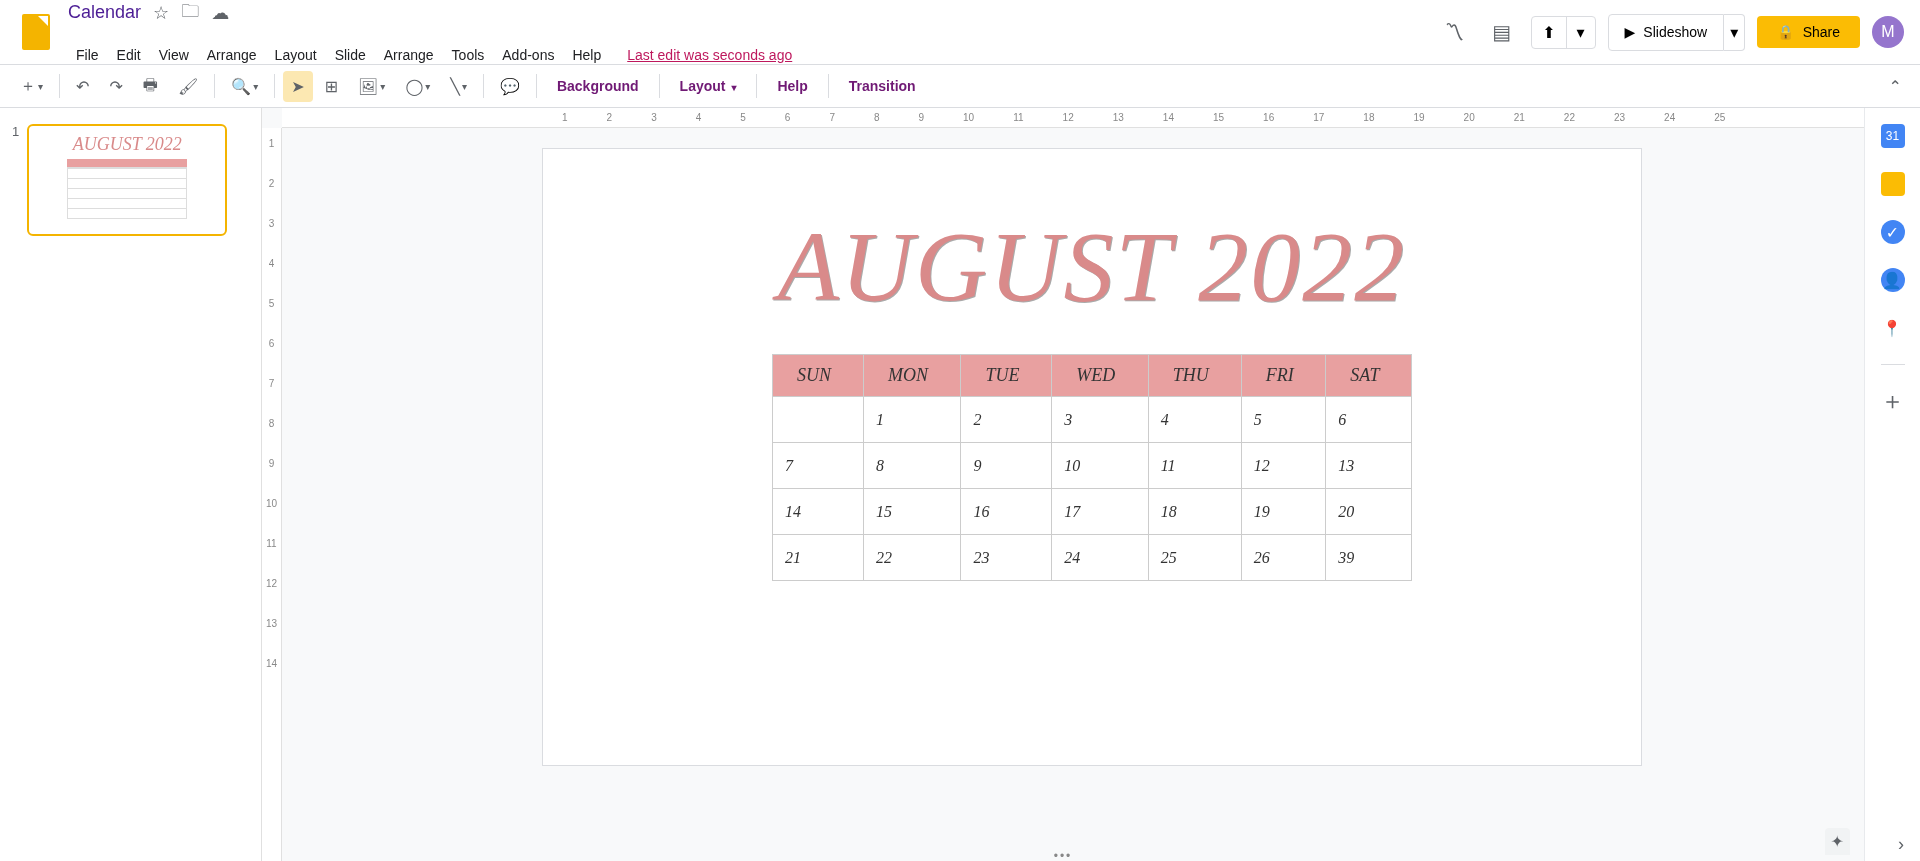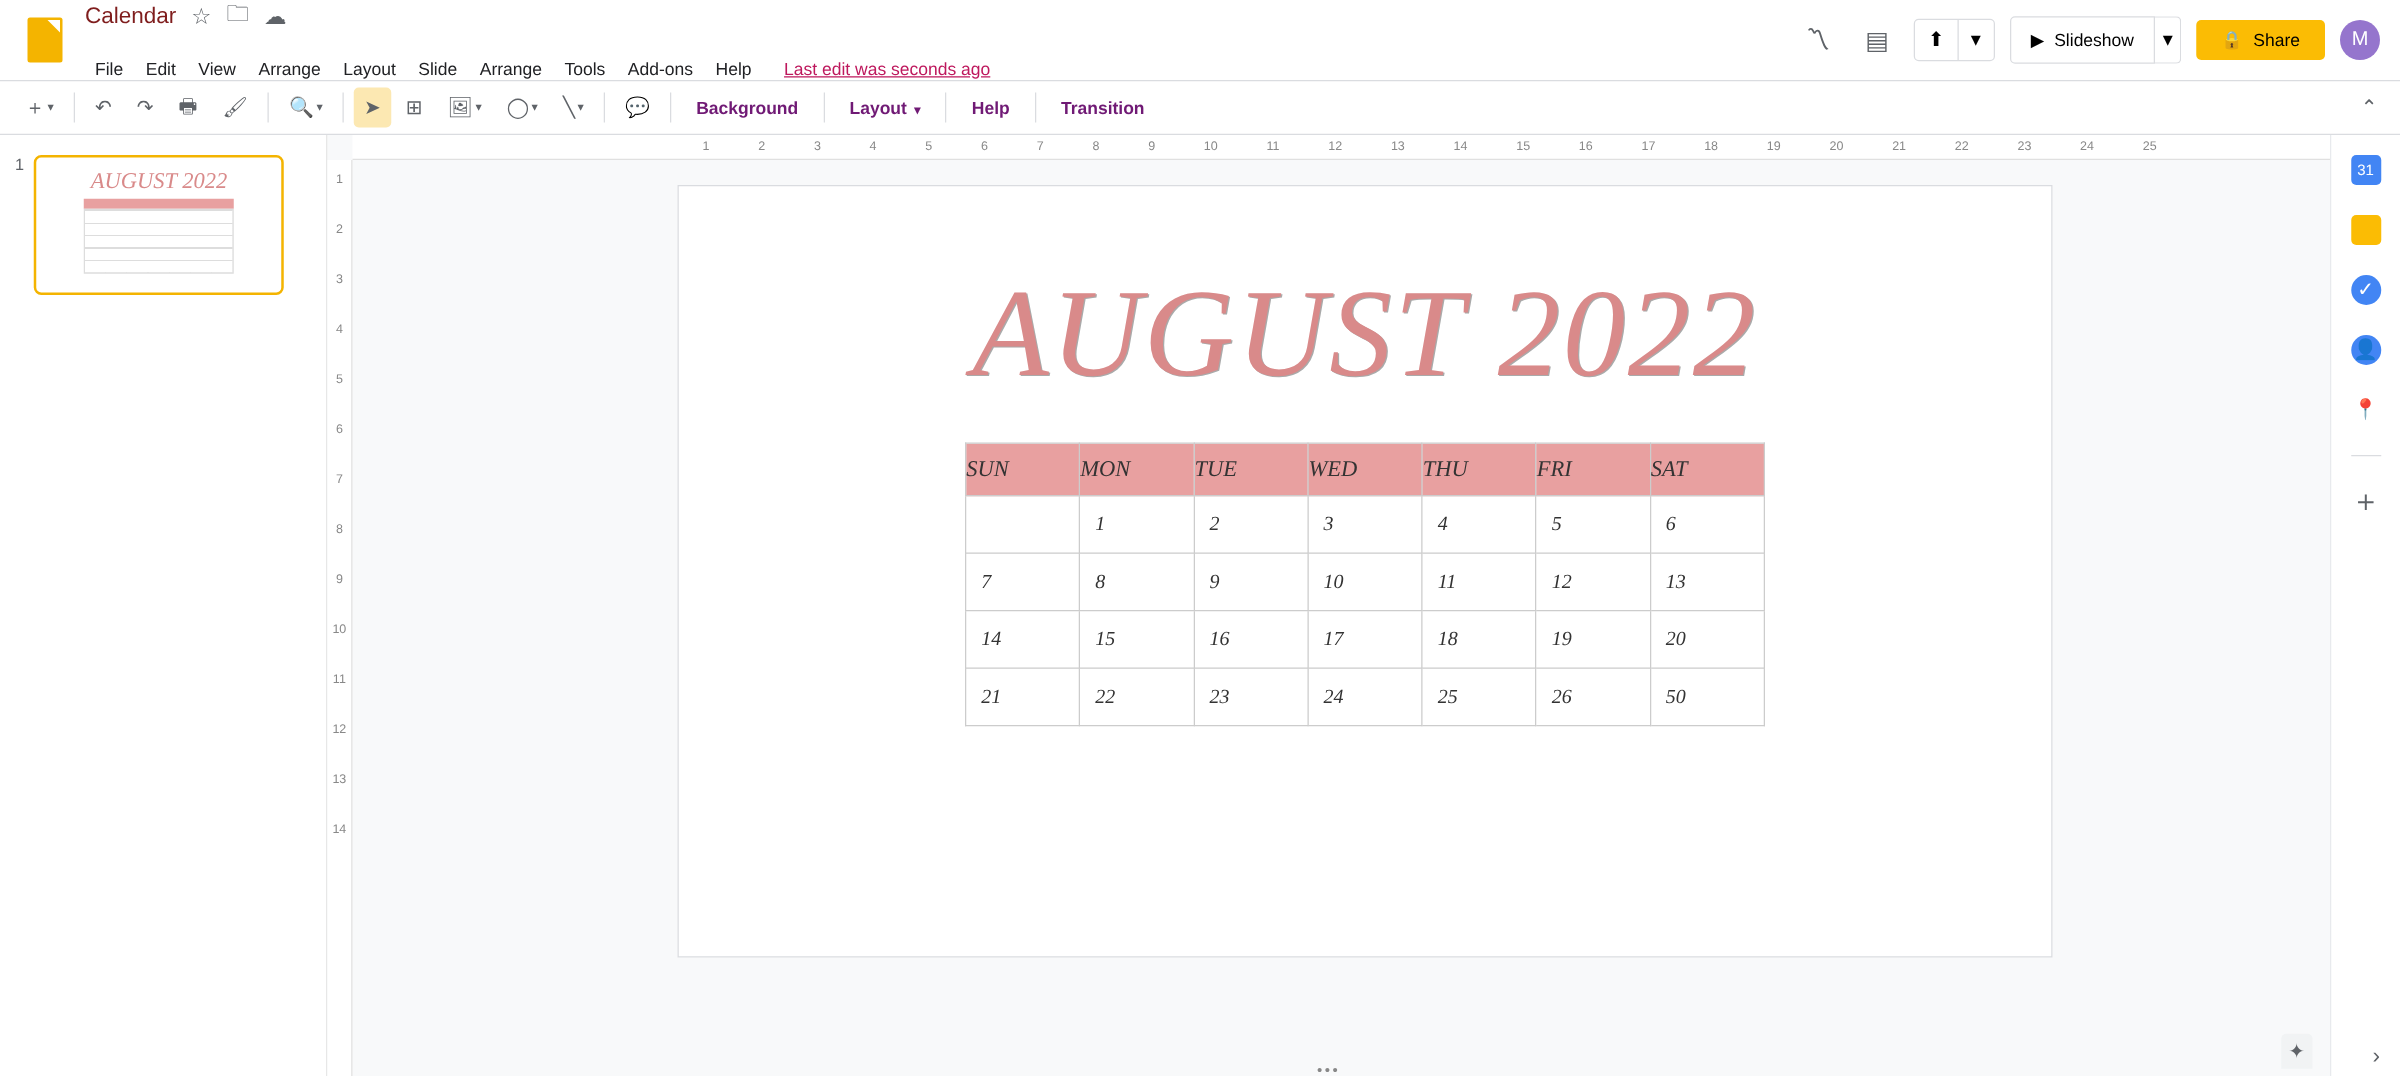--- a/index.html
+++ b/index.html
@@ -5,21 +5,21 @@
 * { margin: 0; padding: 0; box-sizing: border-box; font-family: Arial, sans-serif; }
 body { background: #fff; overflow: hidden; width: 1920px; height: 861px; position: relative; }
 
 
 .header { height: 64px; display: flex; align-items: center; padding: 0 16px; background: #fff; }
 .logo { width: 40px; height: 40px; margin-right: 12px; display: flex; align-items: center; justify-content: center; }
 .logo-inner { width: 28px; height: 36px; background: #f4b400; border-radius: 2px; position: relative; }
 .logo-inner::after { content: ''; position: absolute; top: 2px; right: 2px; width: 0; height: 0; border-left: 10px solid transparent; border-top: 10px solid #fff; }
 .title-area { display: flex; flex-direction: column; flex: 1; }
 .title-row { display: flex; align-items: center; gap: 12px; }
-.doc-title { font-size: 18px; color: #7f1d1d; }
+.doc-title { font-size: 18px; color: #4c1d95; }
 .title-icon { color: #5f6368; font-size: 18px; cursor: pointer; }
 .menu-row { display: flex; align-items: center; gap: 2px; margin-top: 15px; }
 .menu-item { padding: 4px 8px; font-size: 14px; color: #202124; cursor: pointer; border-radius: 4px; }
 .last-edit { color: #be185d; text-decoration: underline; margin-left: 16px; font-size: 14px; cursor: pointer; }
 .header-right { display: flex; align-items: center; gap: 12px; }
 .hdr-icon { color: #5f6368; font-size: 20px; cursor: pointer; padding: 8px; }
 .present-area { display: flex; align-items: center; border: 1px solid #dadce0; border-radius: 4px; overflow: hidden; }
 .present-sub { padding: 6px 10px; display: flex; align-items: center; cursor: pointer; }
 .present-sub.arrow { border-left: 1px solid #dadce0; }
 .slideshow-btn { display: flex; align-items: center; gap: 8px; padding: 8px 16px; border: 1px solid #dadce0; border-radius: 4px; cursor: pointer; font-size: 14px; }
@@ -51,21 +51,21 @@
 
 
 .canvas-area { flex: 1; background: #f8f9fa; position: relative; display: flex; flex-direction: column; }
 .ruler-h { height: 20px; background: #fff; border-bottom: 1px solid #e0e0e0; position: relative; margin-left: 20px; font-size: 10px; color: #888; display: flex; align-items: center; padding-left: 280px; gap: 39px; }
 .ruler-h span { display: inline-block; }
 .ruler-v { position: absolute; left: 0; top: 20px; width: 20px; bottom: 0; background: #fff; border-right: 1px solid #e0e0e0; font-size: 10px; color: #888; display: flex; flex-direction: column; align-items: center; padding-top: 10px; gap: 29px; }
 .canvas-scroll { flex: 1; position: relative; overflow: auto; padding: 20px 0 0 40px; }
 .slide { width: 1100px; height: 618px; background: #fff; border: 1px solid #dadce0; margin-left: 240px; padding: 40px; display: flex; flex-direction: column; align-items: center; }
 .slide-title { font-family: 'Brush Script MT', cursive; font-style: italic; color: #d98a8a; font-size: 100px; margin-top: 20px; margin-bottom: 30px; text-shadow: 1px 1px 0 #aaa; letter-spacing: 2px; }
 .calendar { border-collapse: collapse; width: 640px; }
-.calendar th { background: #e8a0a0; border: 1px solid #ccc; padding: 10px 0; text-align: left; font-family: 'Brush Script MT', cursive; font-style: italic; font-weight: normal; font-size: 18px; color: #333; }
+.calendar th { background: #e8a0a0; border: 1px solid #ccc; padding: 10px 24px; text-align: left; font-family: 'Brush Script MT', cursive; font-style: italic; font-weight: normal; font-size: 18px; color: #333; }
 .calendar td { border: 1px solid #ccc; padding: 10px 12px; text-align: left; font-family: 'Brush Script MT', cursive; font-style: italic; font-size: 16px; color: #333; height: 46px; vertical-align: middle; }
 
 
 .drag-handle { height: 10px; display: flex; align-items: center; justify-content: center; cursor: row-resize; }
 .drag-dots { color: #888; font-size: 12px; letter-spacing: 2px; }
 .notes { background: #fff; border-top: 1px solid #dadce0; padding: 20px 24px; font-size: 16px; color: #80868b; }
 
 
 .side-panel { width: 56px; background: #fff; border-left: 1px solid #e8eaed; display: flex; flex-direction: column; align-items: center; padding-top: 16px; gap: 24px; }
 .side-icon { width: 24px; height: 24px; cursor: pointer; display: flex; align-items: center; justify-content: center; border-radius: 50%; font-size: 16px; }
@@ -259,21 +259,21 @@
               <td>19</td>
               <td>20</td>
             </tr>
             <tr>
               <td>21</td>
               <td>22</td>
               <td>23</td>
               <td>24</td>
               <td>25</td>
               <td>26</td>
-              <td>50</td>
+              <td>39</td>
             </tr>
           </tbody>
         </table>
       </div>
     </div>
     <div class="drag-handle">
       <span class="drag-dots">•••</span>
     </div>
   </div>
 

